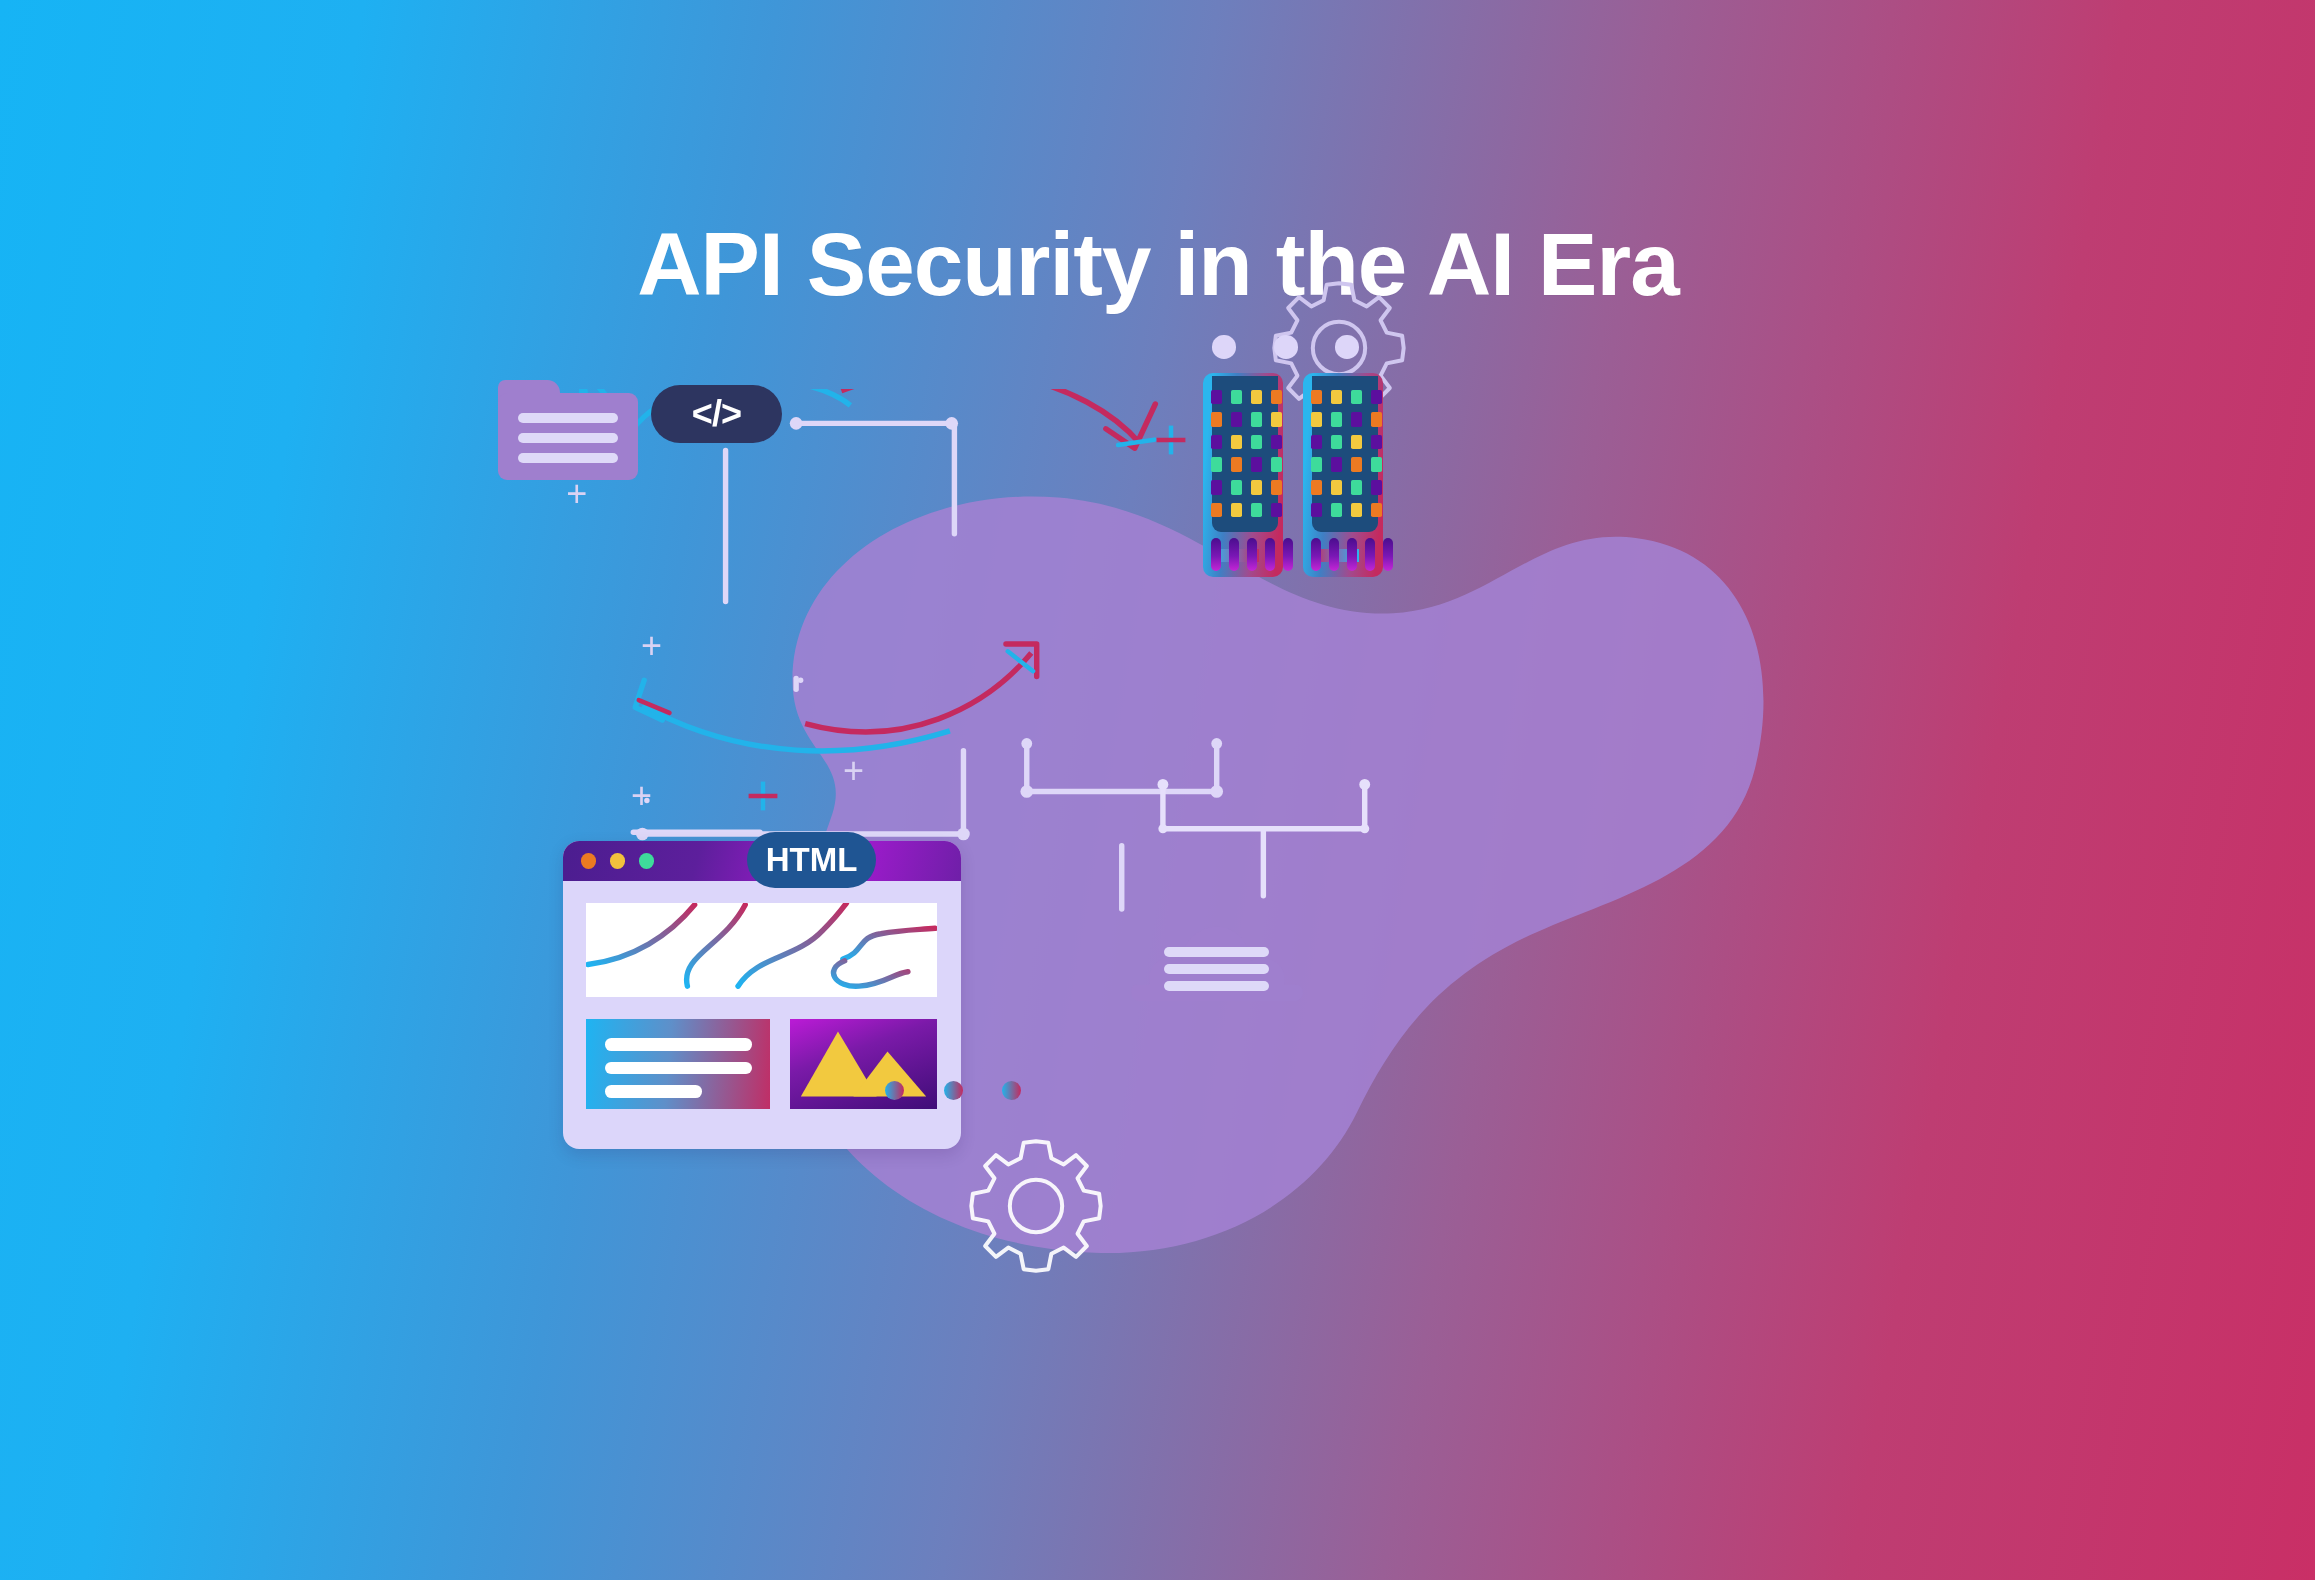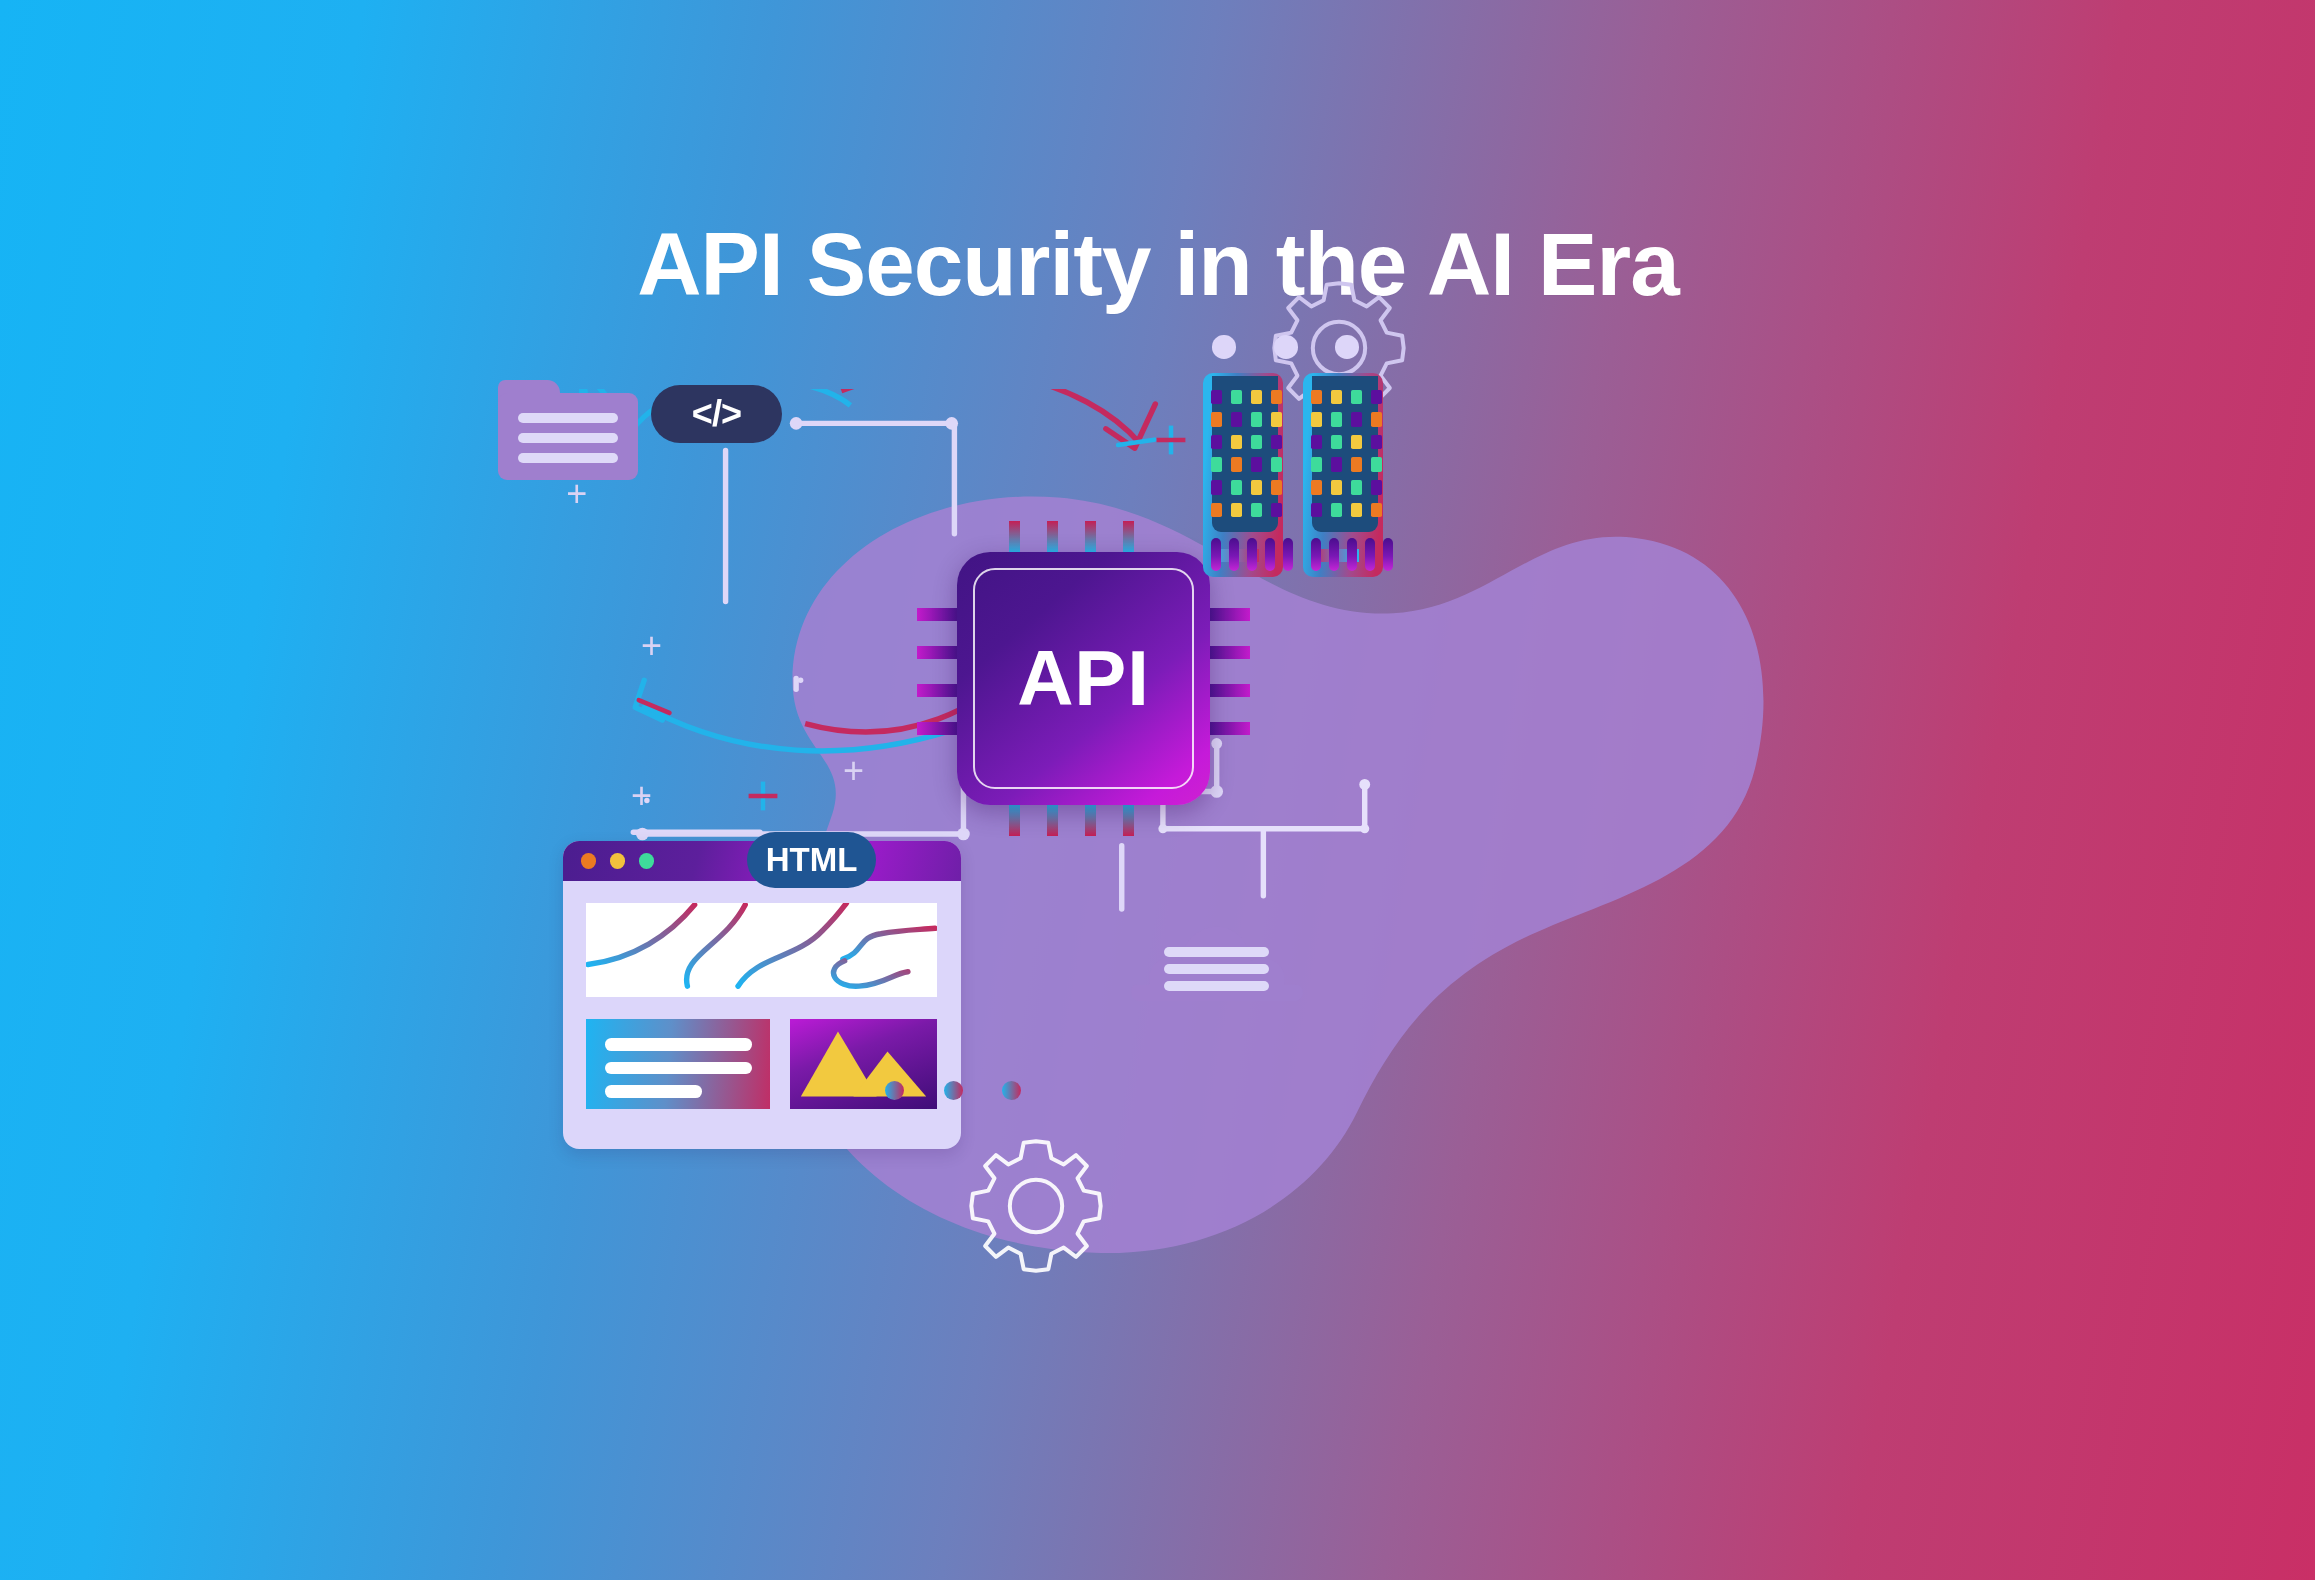--- a/index.html
+++ b/index.html
@@ -281,42 +281,20 @@
         <div class="card-img">
           <svg width="100%" height="90" viewBox="0 0 190 100" preserveAspectRatio="none">
             <polygon points="62,14 112,86 14,86" fill="#f2c93f"></polygon>
             <polygon points="126,36 176,86 82,86" fill="#f2c93f"></polygon>
           </svg>
         </div>
       </div>
     </div>
   </div>
 
-  <div id="chip" class="lyr">
-    <div class="pin-v" style="left:52px; top:-31px;"></div>
-    <div class="pin-v" style="left:90px; top:-31px;"></div>
-    <div class="pin-v" style="left:128px; top:-31px;"></div>
-    <div class="pin-v" style="left:166px; top:-31px;"></div>
-    <div class="pin-v bot" style="left:52px; top:253px;"></div>
-    <div class="pin-v bot" style="left:90px; top:253px;"></div>
-    <div class="pin-v bot" style="left:128px; top:253px;"></div>
-    <div class="pin-v bot" style="left:166px; top:253px;"></div>
-    <div class="pin-h" style="left:-40px; top:56px;"></div>
-    <div class="pin-h" style="left:-40px; top:94px;"></div>
-    <div class="pin-h" style="left:-40px; top:132px;"></div>
-    <div class="pin-h" style="left:-40px; top:170px;"></div>
-    <div class="pin-h right" style="left:253px; top:56px;"></div>
-    <div class="pin-h right" style="left:253px; top:94px;"></div>
-    <div class="pin-h right" style="left:253px; top:132px;"></div>
-    <div class="pin-h right" style="left:253px; top:170px;"></div>
-    <div class="core">
-      <div class="inner"></div>
-      <span class="lbl">API</span>
-    </div>
-  </div>
 
   <div class="server" style="left:624px; top:-16.3px;">
     <div class="panel"></div>
     <div class="leds">
       <i class="led" style="background:#5c0f9e"></i>
         <i class="led" style="background:#3edb9b"></i>
         <i class="led" style="background:#f2c93f"></i>
         <i class="led" style="background:#ec7a22"></i>
       <i class="led" style="background:#ec7a22"></i>
         <i class="led" style="background:#5c0f9e"></i>

